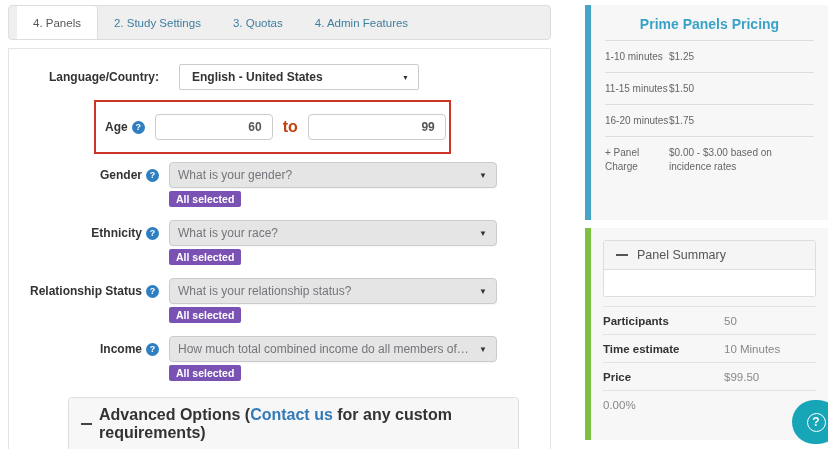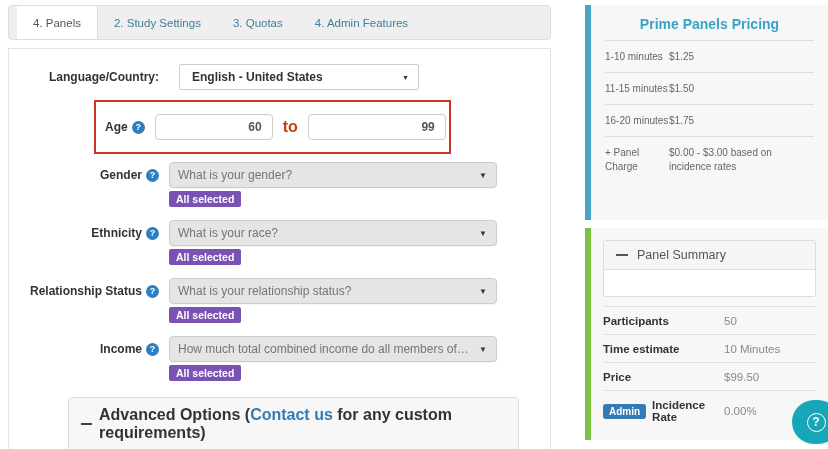--- a/index.html
+++ b/index.html
@@ -305,23 +305,19 @@
     </div>
     <div class="s-value">10 Minutes</div>
   </div>
   <div class="s-row">
     <div class="s-label">
       <span>Price</span>
     </div>
     <div class="s-value">$99.50</div>
   </div>
   <div class="s-row">
-    <div class="s-label">
-      <span class="admin-badge">Admin</span>
-      <span>Incidence Rate</span>
-    </div>
     <div class="s-value">0.00%</div>
   </div>
 </div>
 
 <div class="help-fab">
   <span class="help-q">?</span>
 </div>
 
 </body></html>

